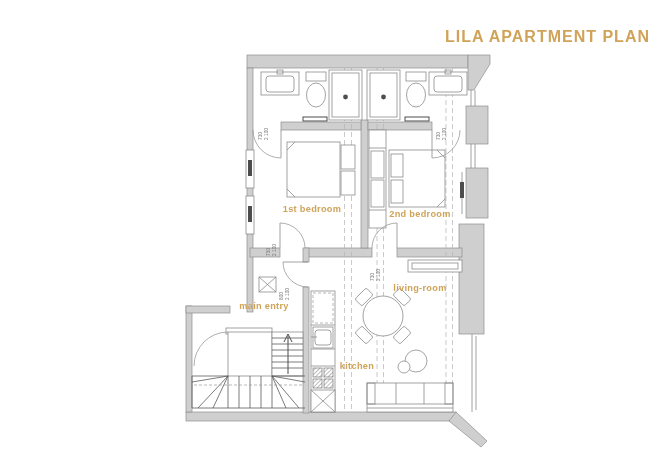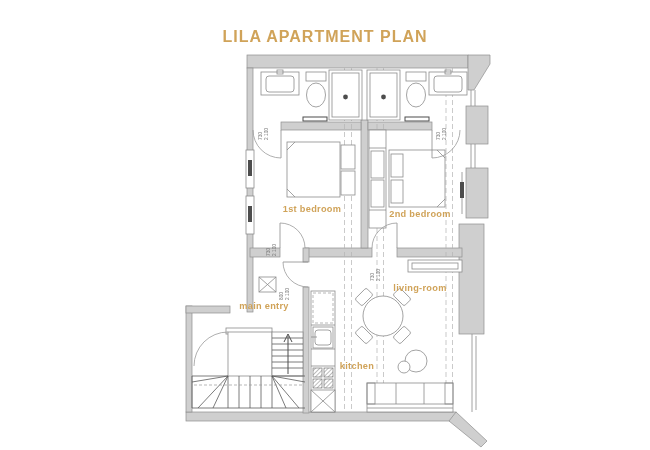--- a/index.html
+++ b/index.html
@@ -1,18 +1,18 @@
 <!DOCTYPE html>
 <html><head>
 <meta charset="utf-8">
 <style>
   html,body{margin:0;padding:0;background:#ffffff;}
   .stage{position:relative;width:650px;height:450px;background:#ffffff;overflow:hidden;
          font-family:"Liberation Sans",sans-serif;}
-  .title{position:absolute;left:0;top:28px;width:650px;text-align:center;
+  .title{position:absolute;left:0;top:28px;width:650px;text-align:right;
          font-size:16px;font-weight:bold;letter-spacing:1px;color:#D0A359;}
   svg{position:absolute;left:0;top:0;}
   .wall{fill:#CFCFCF;stroke:#8E8E8E;stroke-width:.7;}
   .thin{fill:none;stroke:#8C8C8C;stroke-width:.8;}
   .thinw{fill:#ffffff;stroke:#8C8C8C;stroke-width:.8;}
   .dark{fill:none;stroke:#4d4d4d;stroke-width:1;}
   .darkf{fill:#4d4d4d;stroke:none;}
   .beam{fill:none;stroke:#b3b3b3;stroke-width:.7;stroke-dasharray:5 3;}
   .dash{fill:none;stroke:#9a9a9a;stroke-width:.7;stroke-dasharray:3 2;}
   .arc{fill:none;stroke:#9a9a9a;stroke-width:.8;}

